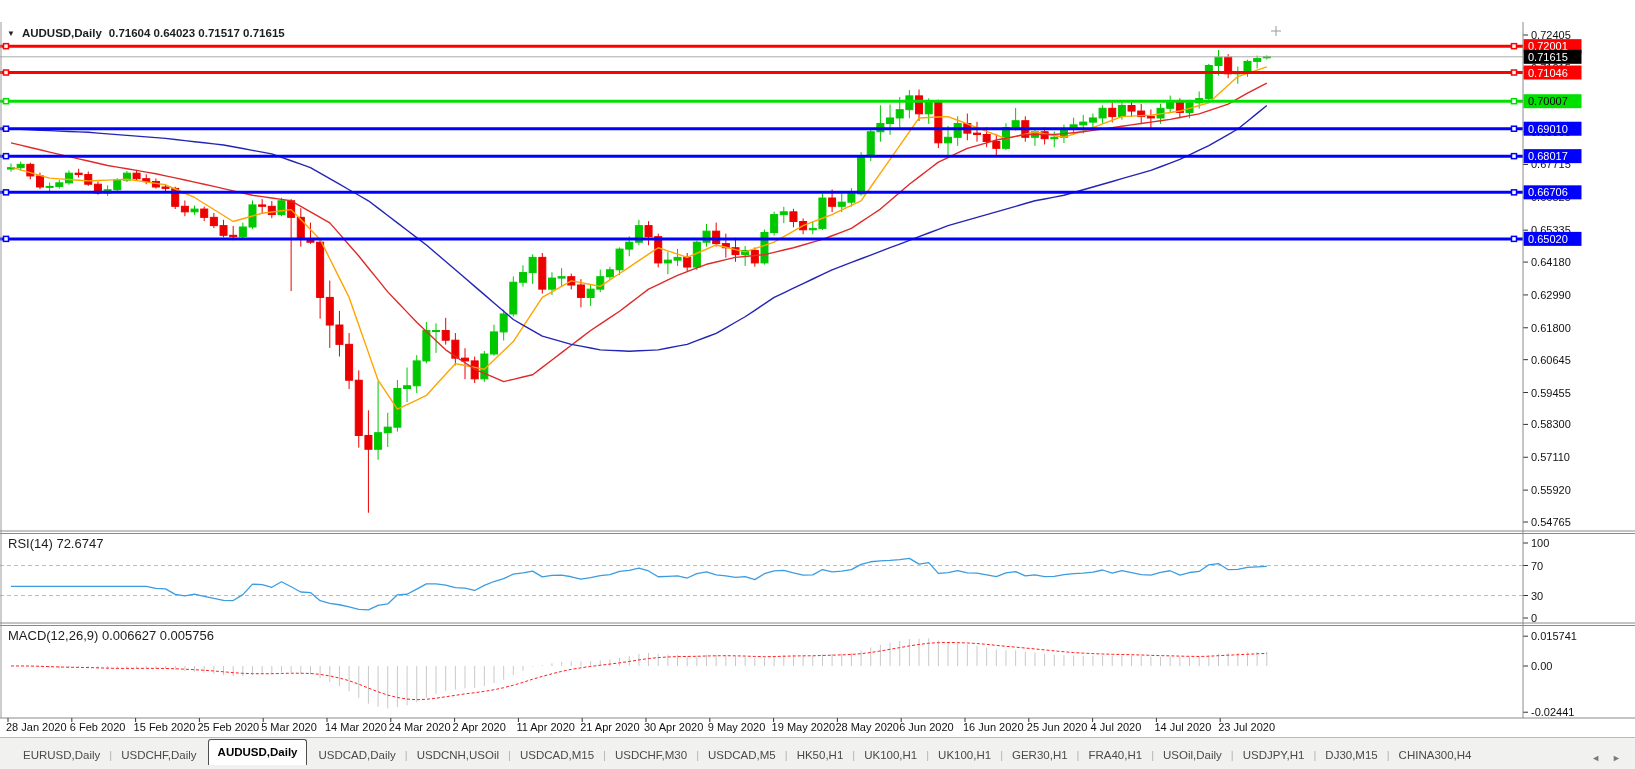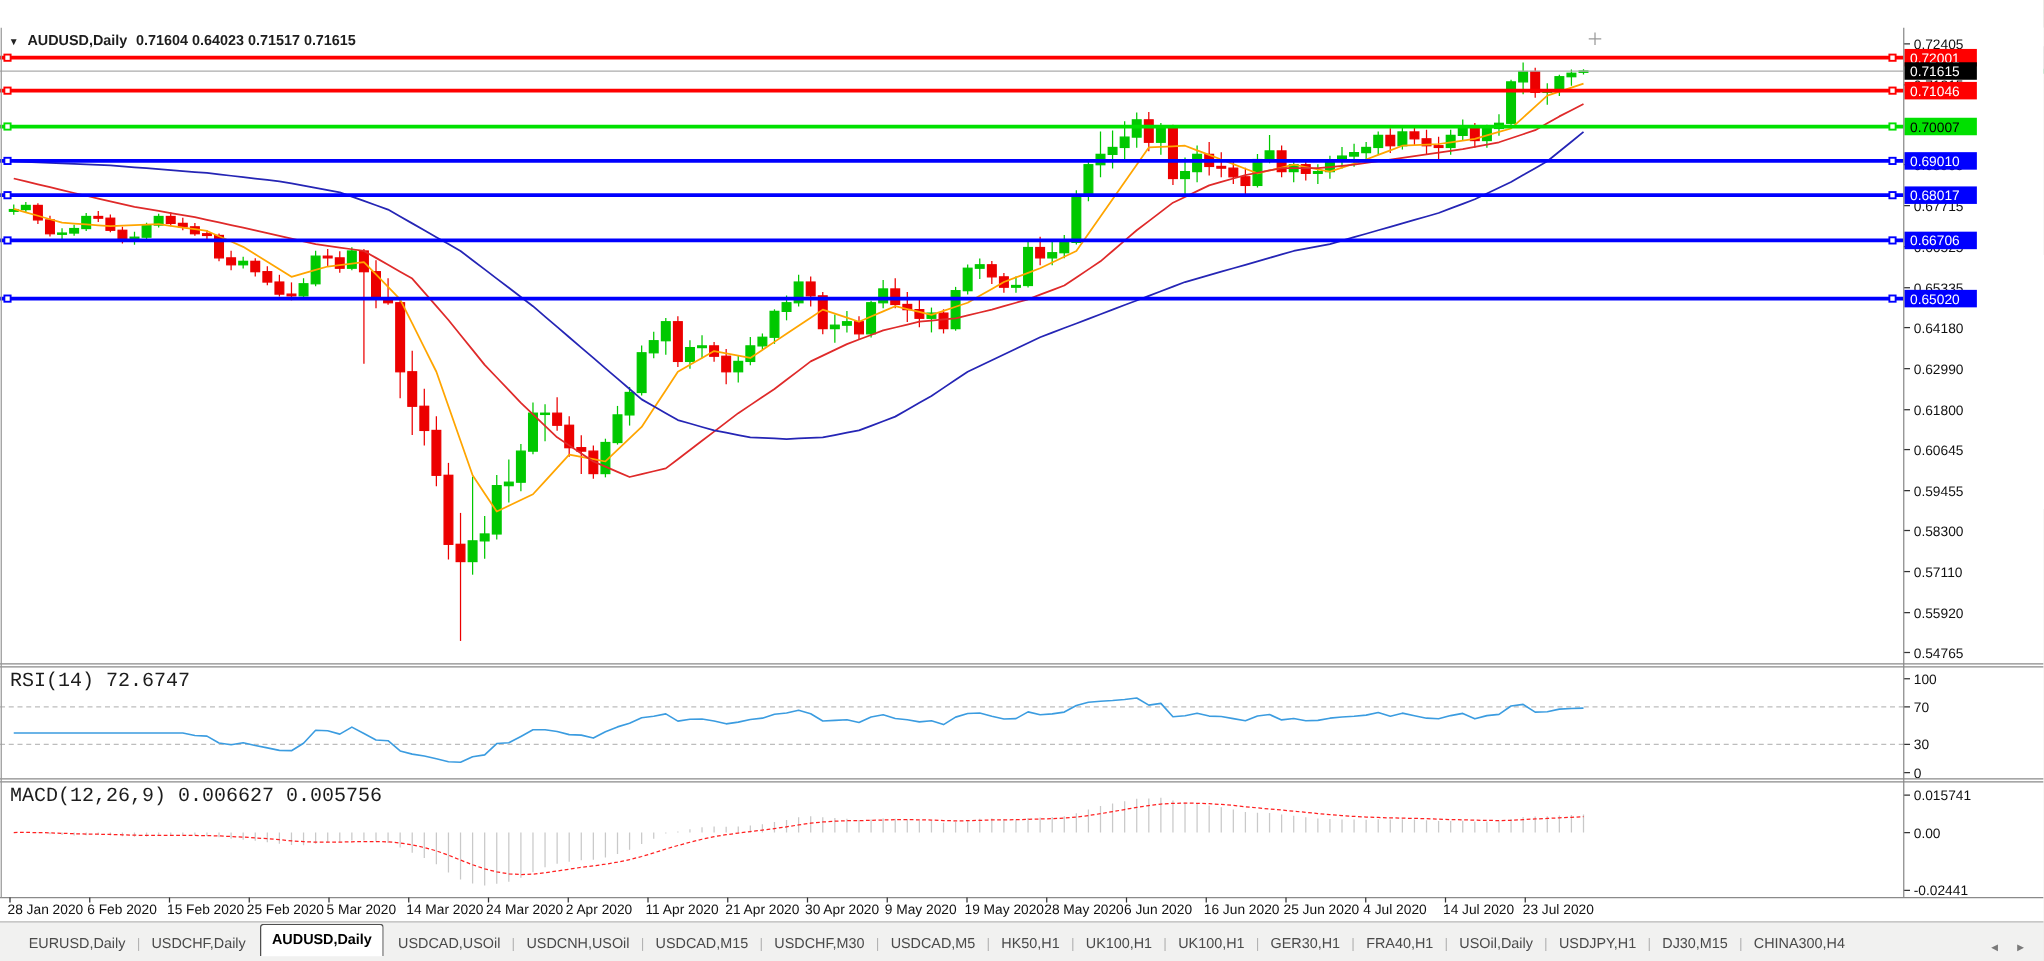--- a/index.html
+++ b/index.html
@@ -13,21 +13,21 @@
   .toolicon .caret{font-size:7px;color:#444;}
   .tfbtn{font-size:11px;color:#3b3b3b;padding:2px 8px;margin:0 1px;border:1px solid transparent;
          border-radius:2px;cursor:default;}
   .tfbtn.active{background:#fdfdfd;border-color:#979797;color:#000;font-style:italic;}
   
   .chart-region{position:absolute;top:22px;left:0;width:1635px;height:715px;background:#fff;}
   #chart-svg{position:absolute;left:0;top:0;}
   .chart-title{position:absolute;left:7px;top:5px;font-size:11.5px;font-weight:700;color:#1d1d1d;
                display:flex;align-items:center;gap:7px;white-space:nowrap;}
   .chart-title .caret{font-size:8px;font-weight:400;color:#222;}
-  .ind-label{position:absolute;left:8px;font-size:16px;color:#1d1d1d;white-space:nowrap;font-family:Liberation Mono, monospace;}
+  .ind-label{position:absolute;left:8px;font-size:13px;color:#1d1d1d;white-space:nowrap;}
   #rsi-label{top:514px;}
   #macd-label{top:606px;}
   
   .tabbar{position:absolute;left:0;bottom:0;width:1635px;height:32px;background:#f1f1f0;
           border-top:1px solid #b9b9b9;display:flex;align-items:flex-end;box-sizing:border-box;
           padding:0 0 4px 14px;}
   .tab{height:20px;line-height:20px;padding:0 9px;font-size:11.5px;color:#4a4a4a;white-space:nowrap;}
   .tab.active{background:#fff;border:1px solid #4f4f4f;border-bottom:none;font-weight:700;color:#000;
               height:25px;line-height:25px;border-radius:3px 3px 0 0;margin:0 2px;}
   .tabsep{color:#b3b3b3;font-size:11px;line-height:20px;}
@@ -607,21 +607,21 @@
     </div>
     <div class="ind-label" id="rsi-label">RSI(14) 72.6747</div>
     <div class="ind-label" id="macd-label">MACD(12,26,9) 0.006627 0.005756</div>
   </div>
 
   <div class="tabbar" id="tabbar">
       <div class="tab">EURUSD,Daily</div>
       <span class="tabsep">|</span>
       <div class="tab">USDCHF,Daily</div>
       <div class="tab active">AUDUSD,Daily</div>
-      <div class="tab">USDCAD,USOil</div>
+      <div class="tab">USDCAD,Daily</div>
       <span class="tabsep">|</span>
       <div class="tab">USDCNH,USOil</div>
       <span class="tabsep">|</span>
       <div class="tab">USDCAD,M15</div>
       <span class="tabsep">|</span>
       <div class="tab">USDCHF,M30</div>
       <span class="tabsep">|</span>
       <div class="tab">USDCAD,M5</div>
       <span class="tabsep">|</span>
       <div class="tab">HK50,H1</div>

